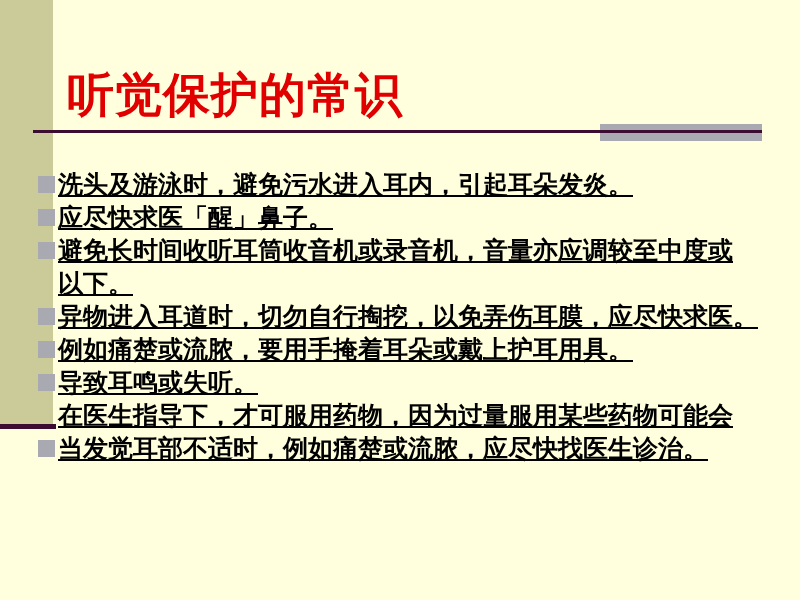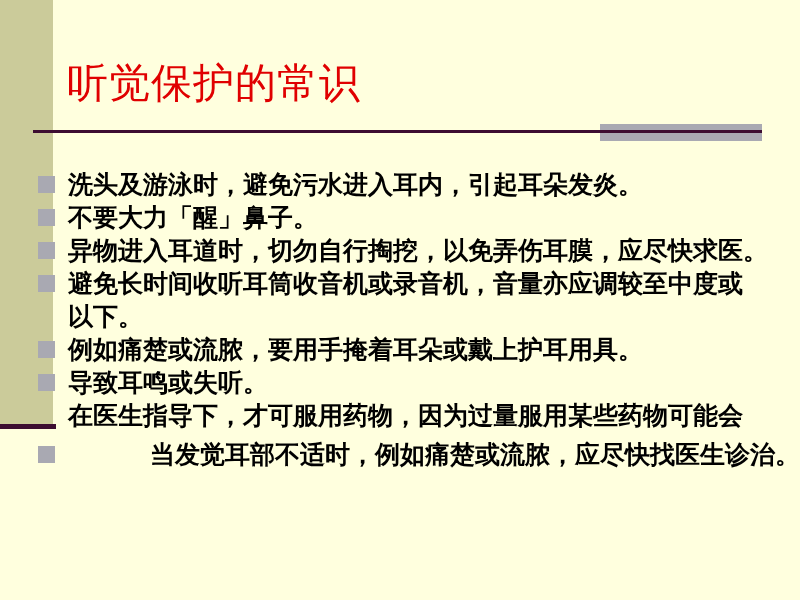--- a/index.html
+++ b/index.html
@@ -18,24 +18,24 @@
     background: var(--band, #CBCB9A);
   }
   .band-rule {
     position: absolute;
     left: 0; top: 424px;
     width: 56px; height: 5px;
     background: var(--maroon, #3D0D31);
   }
   .title {
     position: absolute;
-    left: 67px; top: 60px;
-    font-size: 41px;
+    left: 67px; top: 68px;
+    font-size: 47px;
     line-height: 1.15;
-    font-weight: normal;
+    font-weight: bold;
     letter-spacing: 1px;
     white-space: nowrap;
     color: var(--red, #E00000);
   }
   .title-rule-accent {
     position: absolute;
     left: 600px; top: 124px;
     width: 162px; height: 17px;
     background: var(--gray, #A9A9B2);
   }
@@ -47,23 +47,24 @@
   }
   .bullets {
     position: absolute;
     left: 38px; top: 168px;
     width: 762px;
     margin: 0; padding: 0;
     list-style: none;
   }
   .bullet-item {
     position: relative;
-    padding-left: 30px;
+    padding-left: 20px;
+    text-decoration: underline;
   }
-  .bullet-item.spaced { margin-top: 6px; text-align: right; }
+  .bullet-item.spaced { margin-top: 0; }
   .marker {
     position: absolute;
     left: 0; top: 8px;
     width: 17px; height: 17px;
     background: var(--gray, #A9A9B2);
   }
   .line {
     font-size: 25px;
     line-height: 33px;
     font-weight: bold;
@@ -80,30 +81,30 @@
   <div class="title">听觉保护的常识</div>
   <div class="title-rule-accent"></div>
   <div class="title-rule"></div>
   <ul class="bullets" id="bullet-list">
       <li class="bullet-item">
         <span class="marker"></span>
         <div class="line">洗头及游泳时，避免污水进入耳内，引起耳朵发炎。</div>
       </li>
       <li class="bullet-item">
         <span class="marker"></span>
-        <div class="line">不要大力「醒」鼻子。</div>
-      </li>
-      <li class="bullet-item">
-        <span class="marker"></span>
-        <div class="line">异物进入耳道时，切勿自行掏挖，以免弄伤耳膜，应尽快求医。</div>
+        <div class="line">应尽快求医「醒」鼻子。</div>
       </li>
       <li class="bullet-item">
         <span class="marker"></span>
         <div class="line">避免长时间收听耳筒收音机或录音机，音量亦应调较至中度或</div>
         <div class="line">以下。</div>
+      </li>
+      <li class="bullet-item">
+        <span class="marker"></span>
+        <div class="line">异物进入耳道时，切勿自行掏挖，以免弄伤耳膜，应尽快求医。</div>
       </li>
       <li class="bullet-item">
         <span class="marker"></span>
         <div class="line">例如痛楚或流脓，要用手掩着耳朵或戴上护耳用具。</div>
       </li>
       <li class="bullet-item">
         <span class="marker"></span>
         <div class="line">导致耳鸣或失听。</div>
         <div class="line">在医生指导下，才可服用药物，因为过量服用某些药物可能会</div>
       </li>

